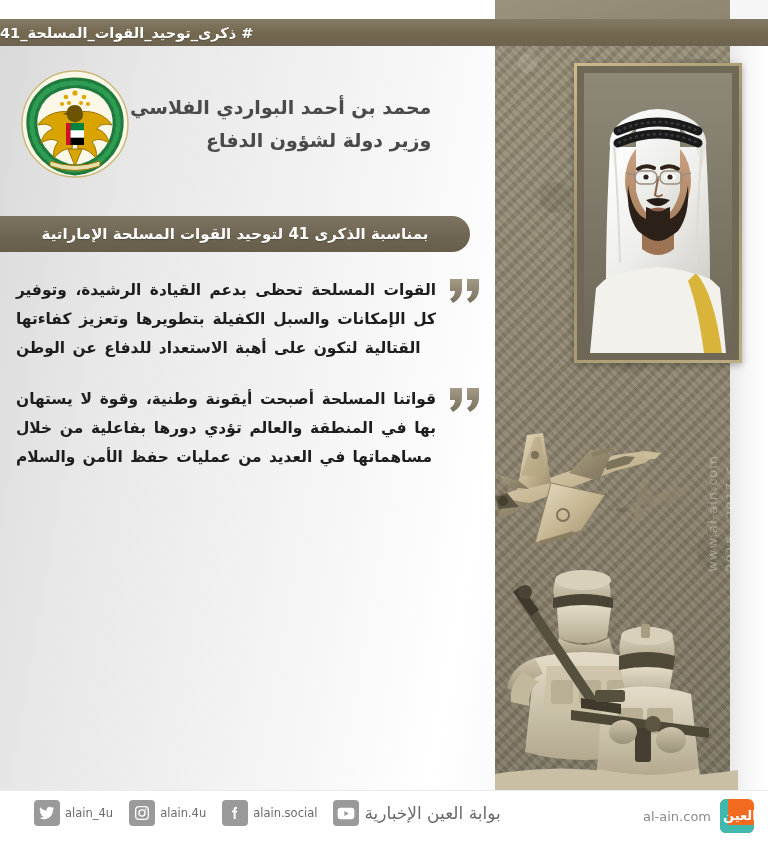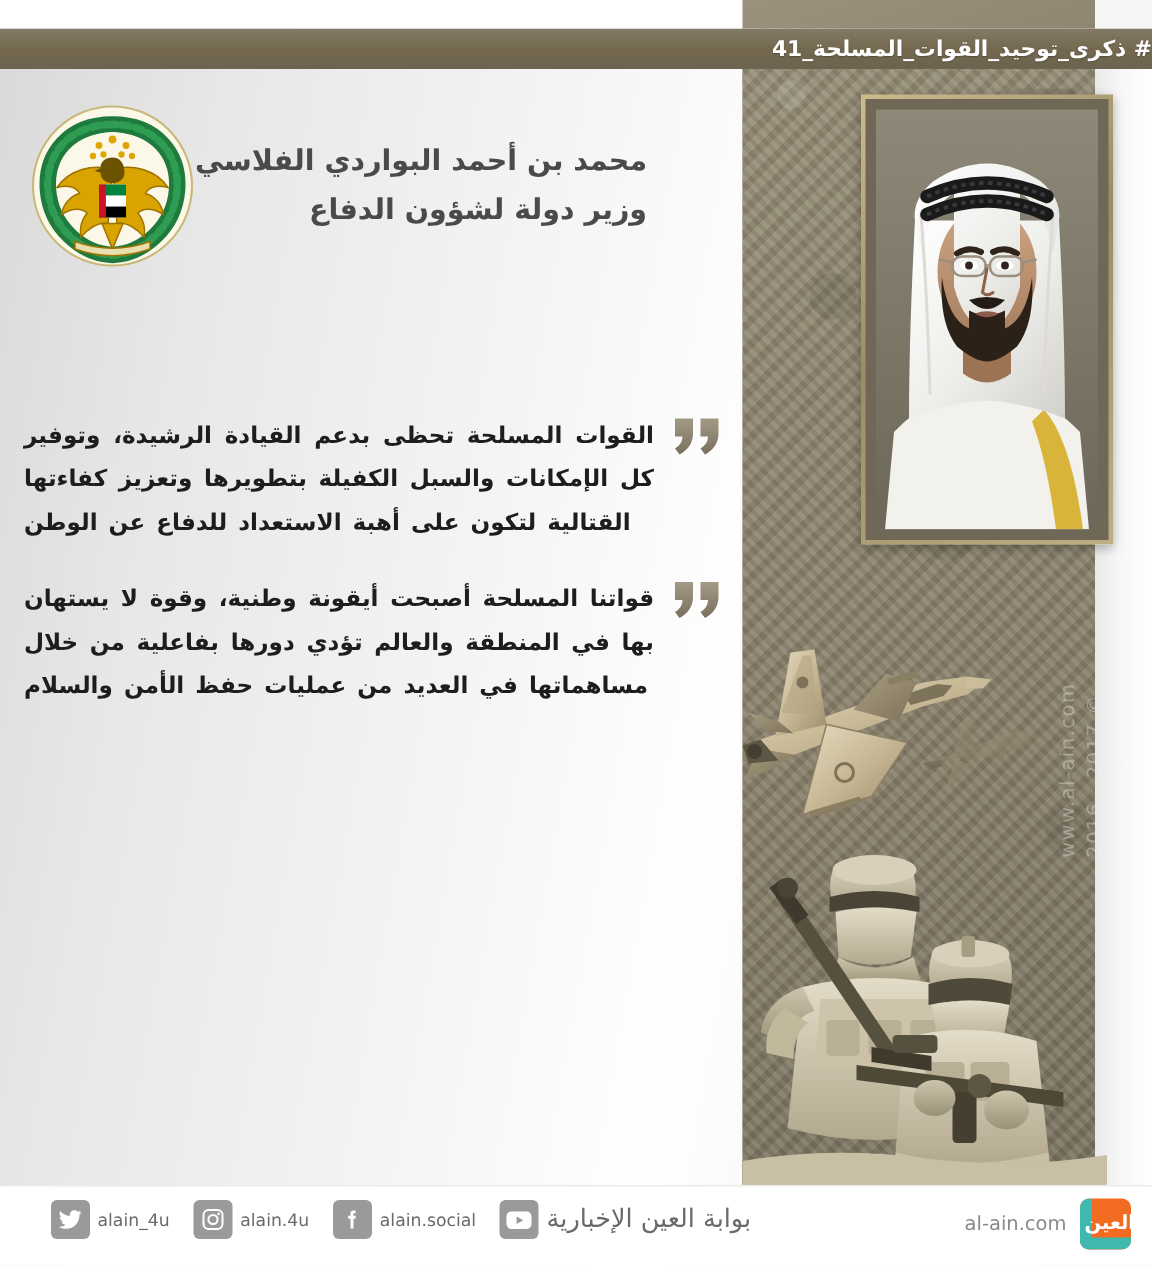--- a/index.html
+++ b/index.html
@@ -57,21 +57,21 @@
     width:60px; height:175px; z-index:5;
     opacity:.55;
   }
 
   
   .hashbar {
     position:absolute; top:19px; left:0;
     width:768px; height:27px;
     background:linear-gradient(180deg,#837a67 0%,#74694f 50%,#6c6350 100%);
     z-index:20;
-    display:flex; align-items:center; justify-content:flex-start;
+    display:flex; align-items:center; justify-content:flex-end;
   }
   .hashbar .txt {
     color:#ffffff;
     font-size:14.5px;
     font-weight:bold;
     letter-spacing:.3px;
     direction:rtl;
     font-family:"DejaVu Sans", sans-serif;
     white-space:nowrap;
     text-shadow:0 1px 1px rgba(0,0,0,.25);
@@ -316,20 +316,23 @@
 
         <path d="M30 92 Q55 101 80 92 L80 97 Q55 106 30 97 Z" fill="#e8dfae" stroke="#9c7200" stroke-width="1"></path>
       </svg>
 
       <div class="ident-text">
         <div class="ident-name">محمد بن أحمد البواردي الفلاسي</div>
         <div class="ident-title">وزير دولة لشؤون الدفاع</div>
       </div>
     </div>
 
+    <div class="banner">
+      <span class="txt">بمناسبة الذكرى 41 لتوحيد القوات المسلحة الإماراتية</span>
+    </div>
 
     <div class="quotes">
 
       <div class="quote-block">
         <svg class="quote-mark" viewBox="0 0 34 26">
           <defs>
             <linearGradient id="qm1" x1="0" y1="0" x2="0" y2="1">
               <stop offset="0%" stop-color="#a39a86"></stop>
                 <stop offset="100%" stop-color="#78705d"></stop>
             </linearGradient>

